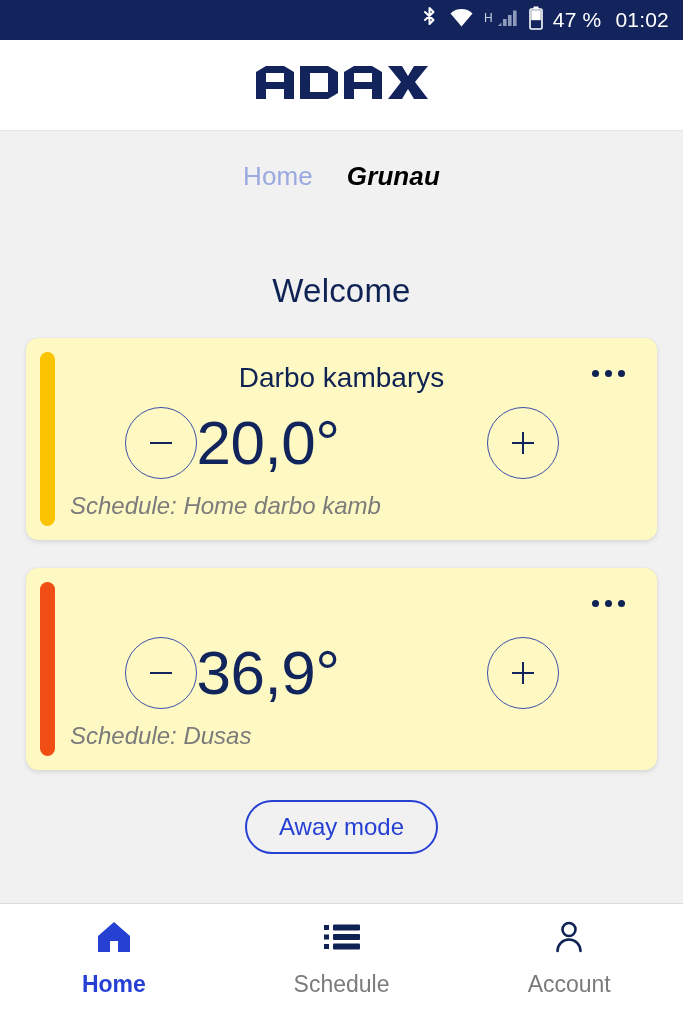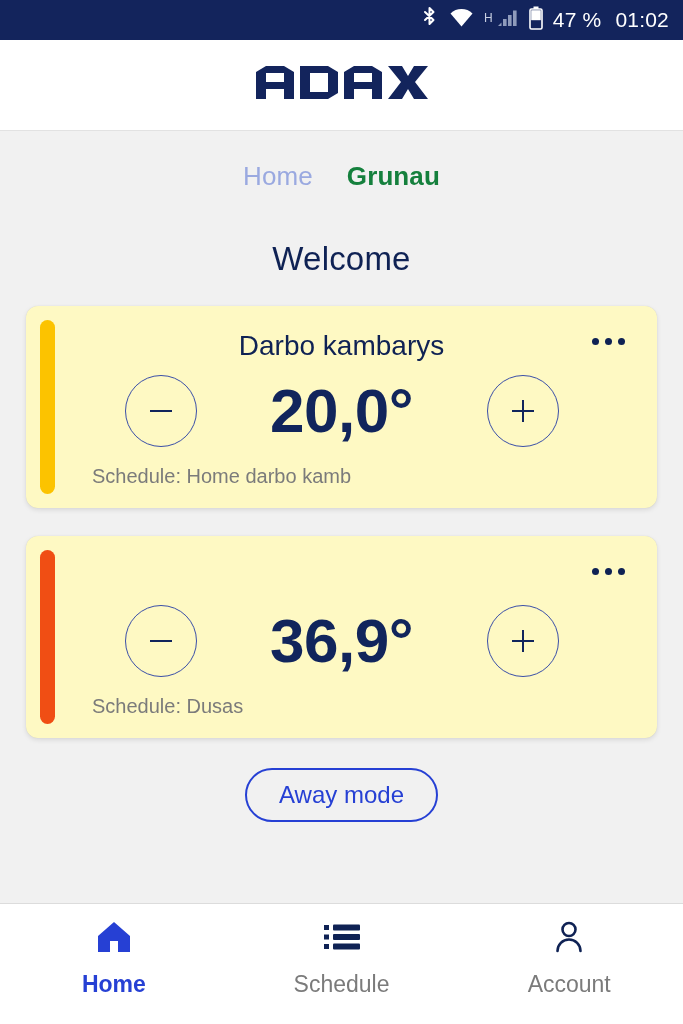--- a/index.html
+++ b/index.html
@@ -85,28 +85,28 @@
     align-items: baseline;
     gap: 34px;
     padding-top: 30px;
   }
   .tab {
     font-size: 26px;
     letter-spacing: 0.1px;
     cursor: pointer;
   }
   .tab.inactive { color: #9aa9e0; font-weight: 400; }
-  .tab.active   { color: #15803d; font-weight: 700; }
+  .tab.active   { color: #000000; font-weight: 700; font-style: italic; }
 
   .welcome {
     text-align: center;
     font-size: 33px;
     font-weight: 400;
     color: #0f2254;
-    margin-top: 48px;
+    margin-top: 80px;
     letter-spacing: 0.2px;
   }
 
   
   .cards {
     margin-top: 28px;
     padding: 0 26px;
   }
   .card {
     position: relative;
@@ -177,35 +177,35 @@
     align-items: center;
     justify-content: center;
     cursor: pointer;
     box-sizing: border-box;
     background: transparent;
     flex: 0 0 auto;
   }
   .stepper svg { display: block; }
   .temp {
     font-size: 62px;
-    font-weight: 700;
+    font-weight: 400;
     color: #11255c;
     width: 290px;
-    text-align: center;
     letter-spacing: -0.5px;
     line-height: 1;
   }
 
   .card-schedule {
     position: absolute;
-    left: 66px;
+    left: 44px;
     bottom: 20px;
-    font-size: 20px;
+    font-size: 24px;
     color: #7b7b7b;
     font-weight: 400;
+    font-style: italic;
   }
 
   
   .away-wrap {
     display: flex;
     justify-content: center;
     margin-top: 30px;
   }
   .away-btn {
     border: 2.5px solid #2640d4;

